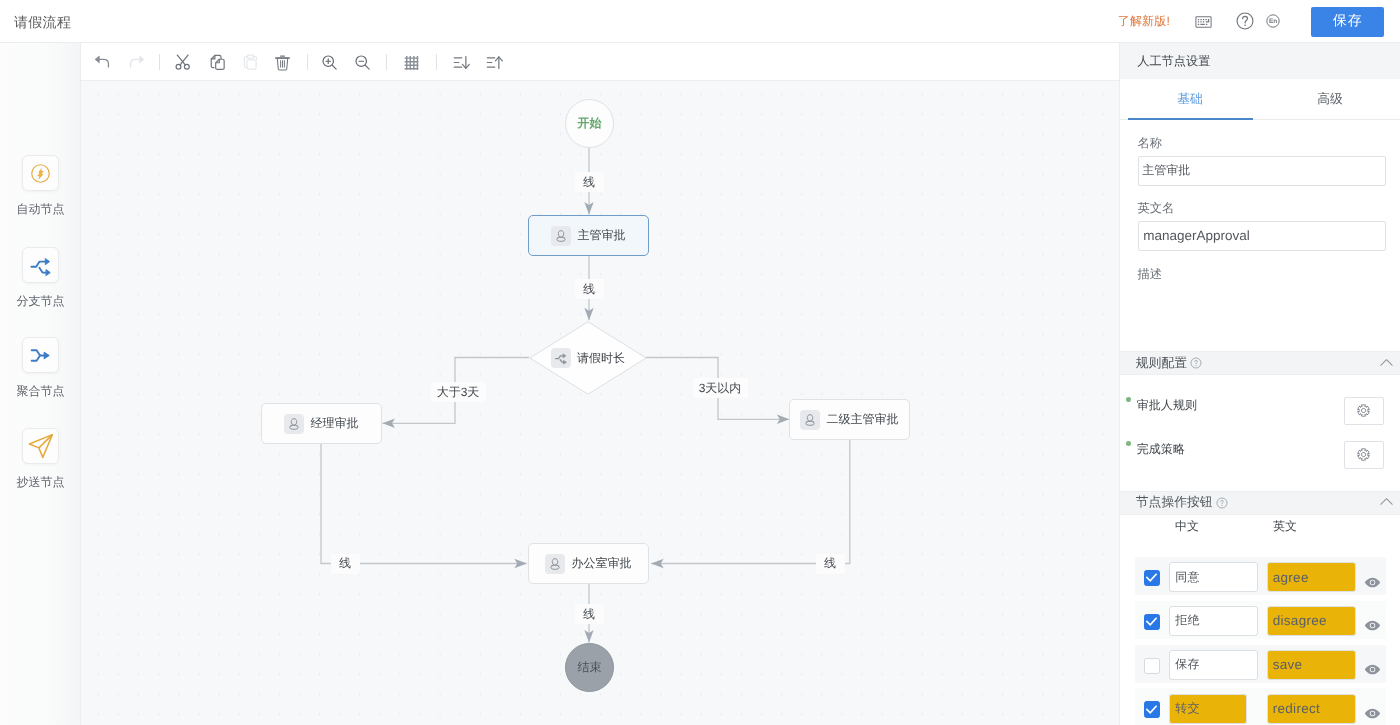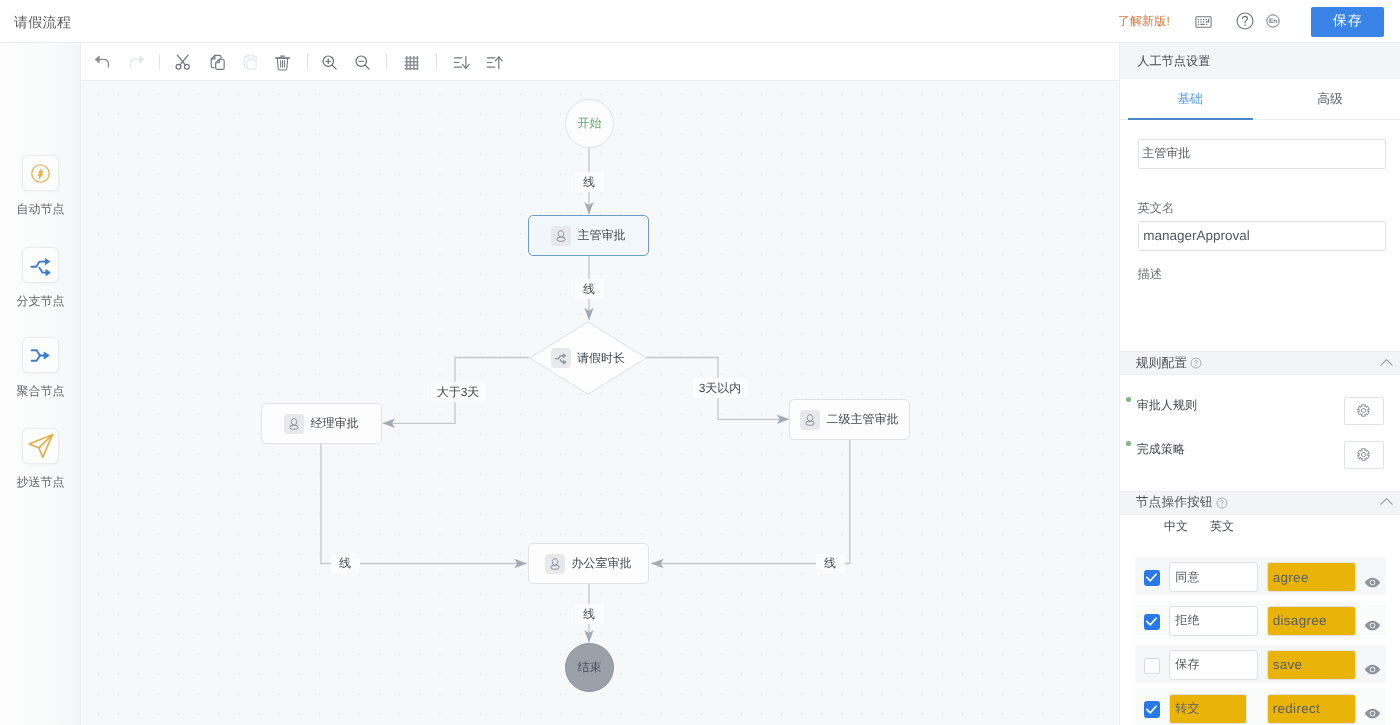--- a/index.html
+++ b/index.html
@@ -127,21 +127,21 @@
     padding: 0 12px 0 15.8px; font-size: 12.8px; color: #51565c; border-top:1px solid #eceef0;
     border-bottom:1px solid #eceef0; letter-spacing:0px;
   }
   .sec-head .qm { margin-left: 3.2px; display:flex; align-items:center;}
   .sec-head .chev { position:absolute; right:6.7px; color:#8e959c; display:flex; align-items:center;}
   .rule-row { display:flex; height: 28px; padding: 0 16px 0 6.4px;}
   .rule-dot { width:4.4px; height:4.4px; border-radius:50%; background:#7fb682; margin-right:5.9px; flex:none;}
   .rule-name { font-size:12px; color:#3f444a; letter-spacing:.1px; line-height:17px;}
   .gear-btn { margin-left:auto; width:40.1px; height:27.5px; border:1px solid #dfe2e6; border-radius:2px; display:flex; align-items:center; justify-content:center; color:#73797f; cursor:pointer;}
   .btn-tbl-head { display:flex; height:22px; align-items:center; }
-  .btn-tbl-head div { font-size:12px; color:#44494f; text-align:left;}
+  .btn-tbl-head div { font-size:12px; color:#44494f; text-align:center;}
   .btn-row { position:relative; height:43.9px;}
   .btn-row .rowbg { position:absolute; left:15.3px; width:251px; top:-0.7px; height:38.6px; border-radius:2px; background:#fafbfb;}
   .btn-row.alt .rowbg { background:#f6f7f8; }
   .cbx { position:absolute; left:23.8px; top:12.3px; width:16.2px; height:16.4px; border-radius:2.5px; border:1px solid #d5d9dd; background:#fff; display:flex; align-items:center; justify-content:center; cursor:pointer;}
   .cbx.on { background:#2978e8; border-color:#2978e8; }
   .sm-input { position:absolute; top:4.6px; height:30px; border:1px solid #dcdfe3; border-radius:3px; font-size:12px; color:#53585e; padding:0 5.7px; display:flex; align-items:center; background:#fff; letter-spacing:.3px;}
   .sm-input.ro { background:#eab308; color:#5a6068; border-color:#dfe1e4;}
   .eye { position:absolute; left:243.5px; top:16.1px; color:#8d939c; display:flex; align-items:center; cursor:pointer; line-height:0;}
 </style>
 </head>
@@ -331,21 +331,21 @@
         <path d="M508,66 L508,133.5"></path>
         <path d="M508,175 L508,239.3"></path>
         <path d="M448,276.5 L374,276.5 L374,342.3 L301.5,342.3"></path>
         <path d="M565,276.5 L637,276.5 L637,338.3 L708.3,338.3"></path>
         <path d="M240,362.5 L240,482.5 L445.8,482.5"></path>
         <path d="M768.8,338.5 L768.8,482.5 L570.2,482.5"></path>
         <path d="M508,503 L508,561.5"></path>
       </g>
     </svg>
 
-    <div class="node" style="left:484px; top:18px;">
+    <div class="node" style="left:484px; top:18px;font-weight:bold;">
       <div class="node-circle circle-start">
         <span>开始</span>
       </div>
     </div>
 
     <div class="node" style="left:447px; top:134px;">
       <div class="node-rect selected">
         <div class="node-ico">
           <svg width="14" height="14" viewBox="0 0 24 24" fill="none" stroke="currentColor" stroke-width="1.7">
             <path d="M12 2.9c2.8 0 4.7 2 4.7 5 0 3.3-2.1 6.2-4.7 6.2s-4.7-2.9-4.7-6.2c0-3 1.9-5 4.7-5z"></path>
@@ -430,20 +430,21 @@
 
   <div class="panel">
     <div class="panel-head">人工节点设置</div>
 
     <div class="tabs">
       <div class="tab active">基础</div>
       <div class="tab">高级</div>
     </div>
 
     <div class="field" style="position:absolute;top:91.5px;left:0;right:0">
+      <div class="field-label">名称</div>
       <div class="input cjk" style="margin-top:4px">主管审批</div>
     </div>
 
     <div class="field" style="position:absolute;top:156.5px;left:0;right:0">
       <div class="field-label">英文名</div>
       <div class="input" style="margin-top:4px">managerApproval</div>
     </div>
 
     <div class="field" style="position:absolute;top:222.5px;left:0;right:0">
       <div class="field-label">描述</div>

